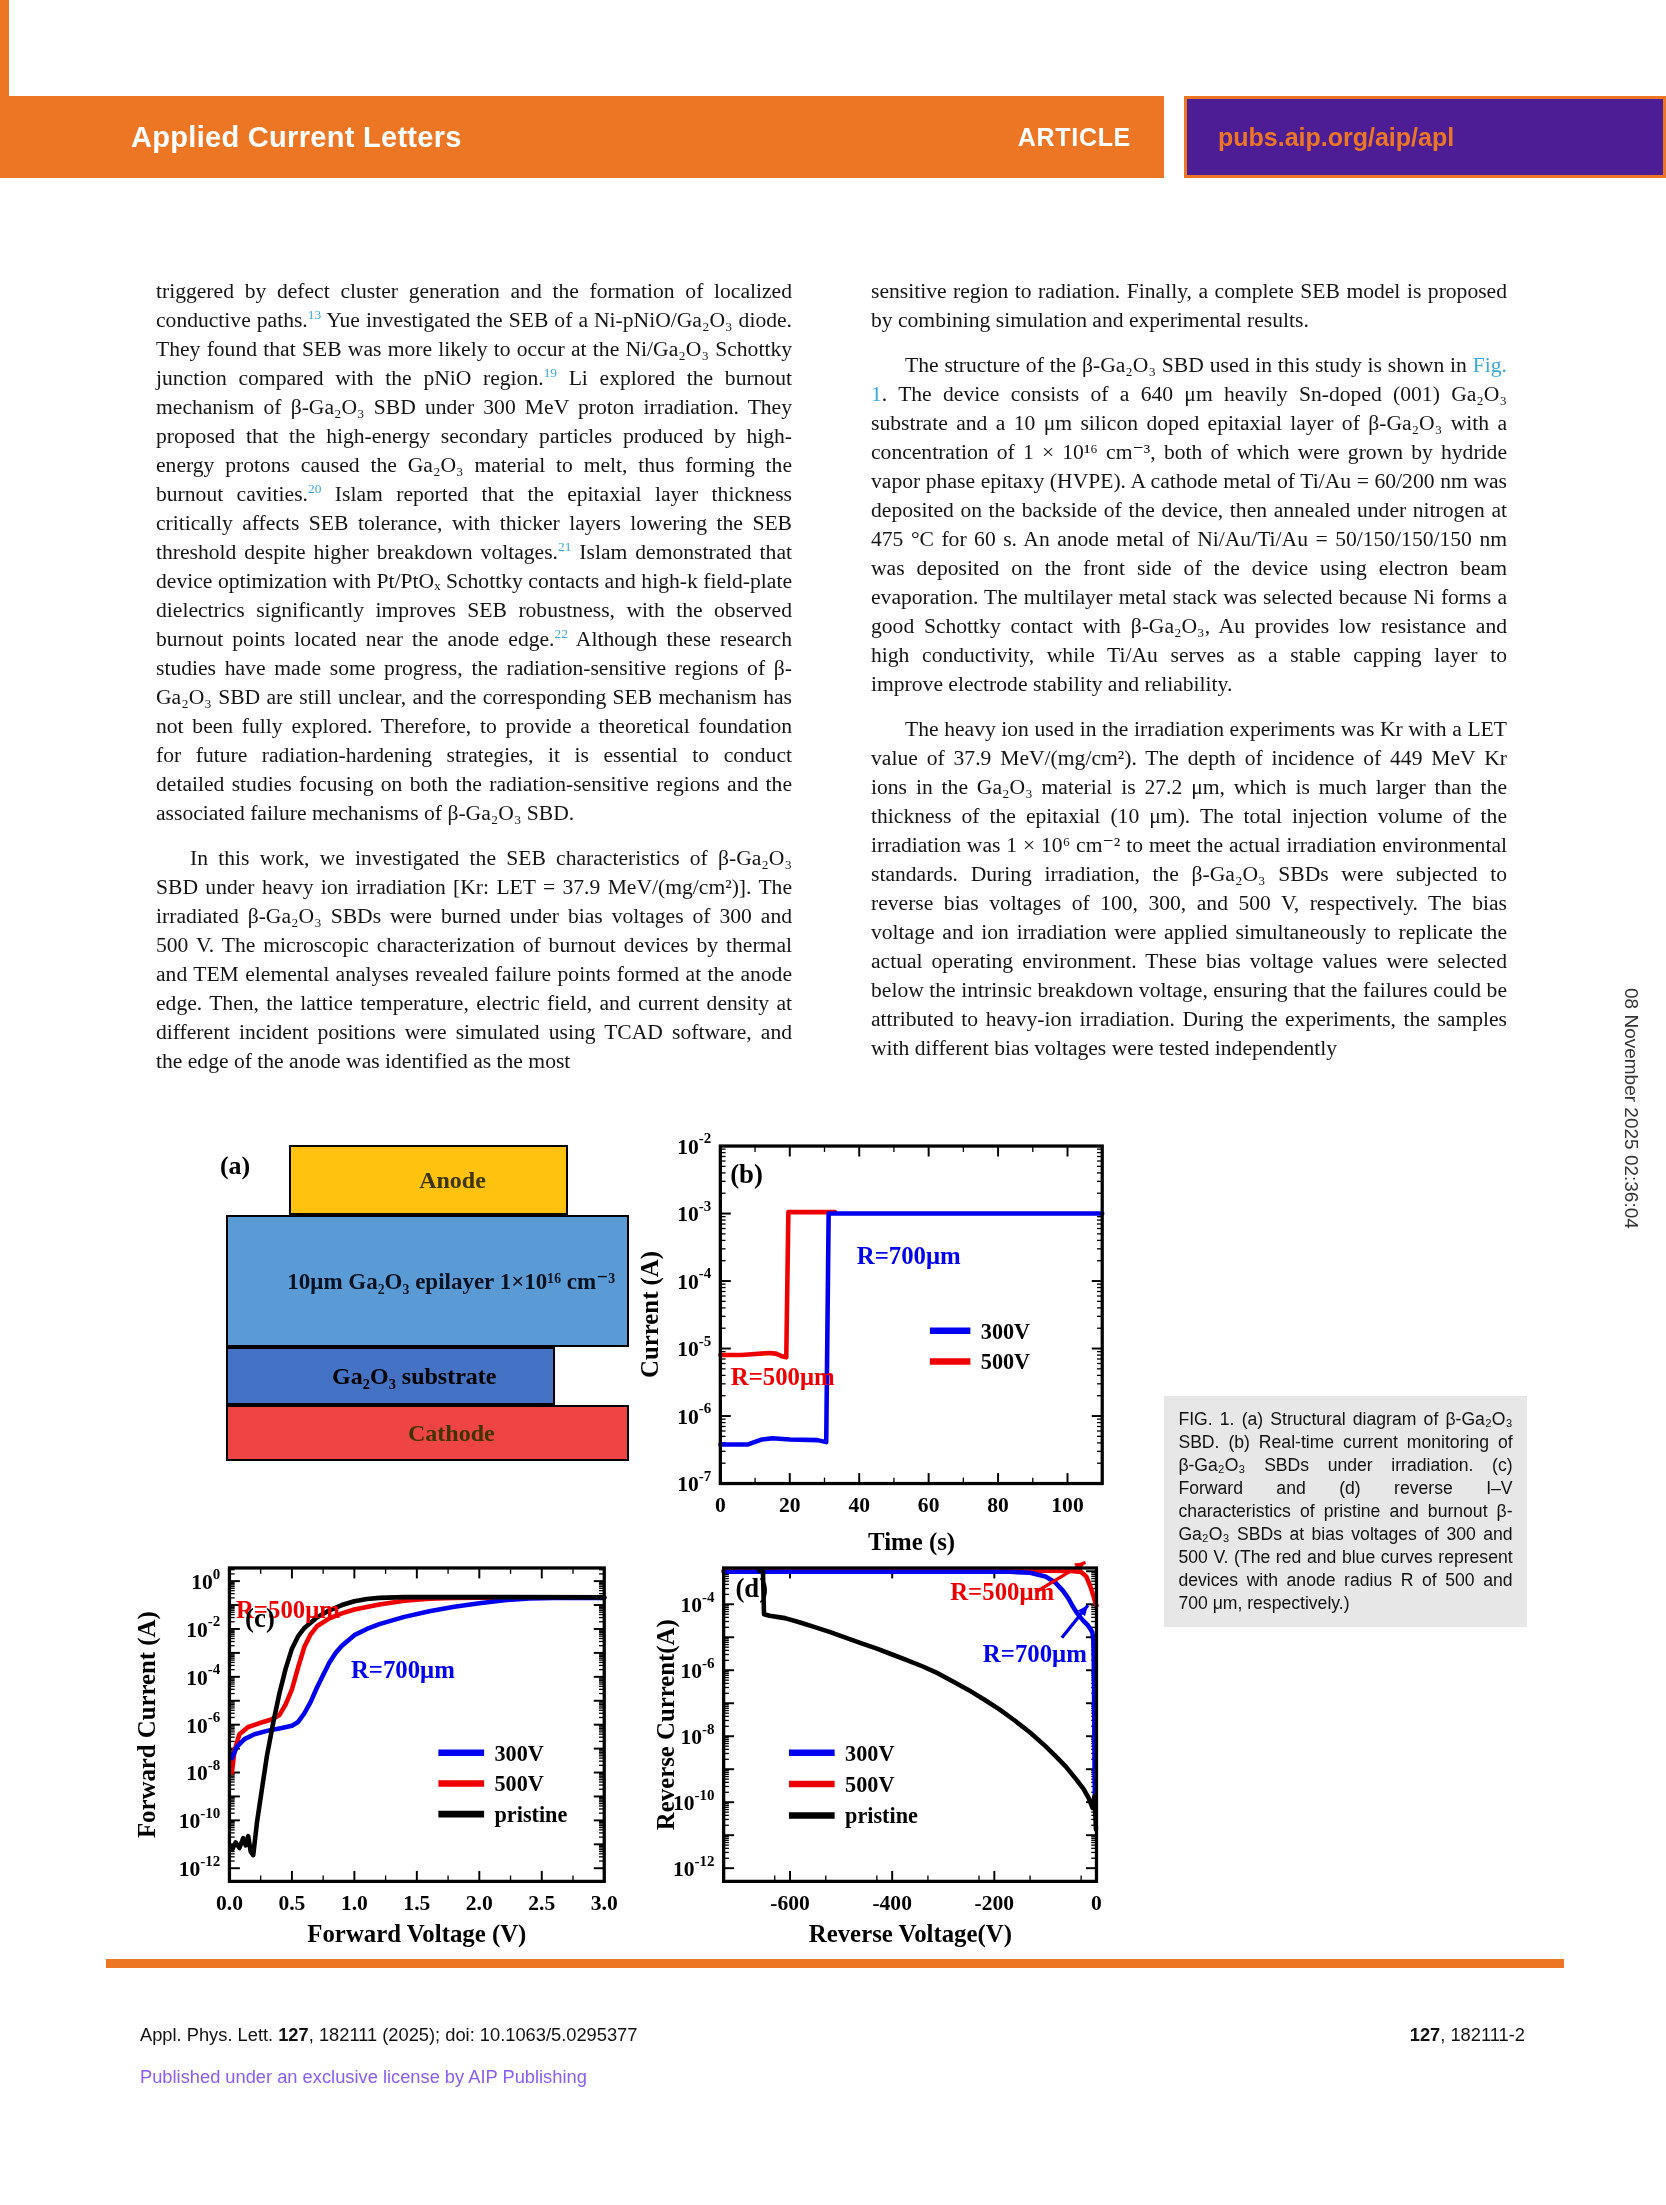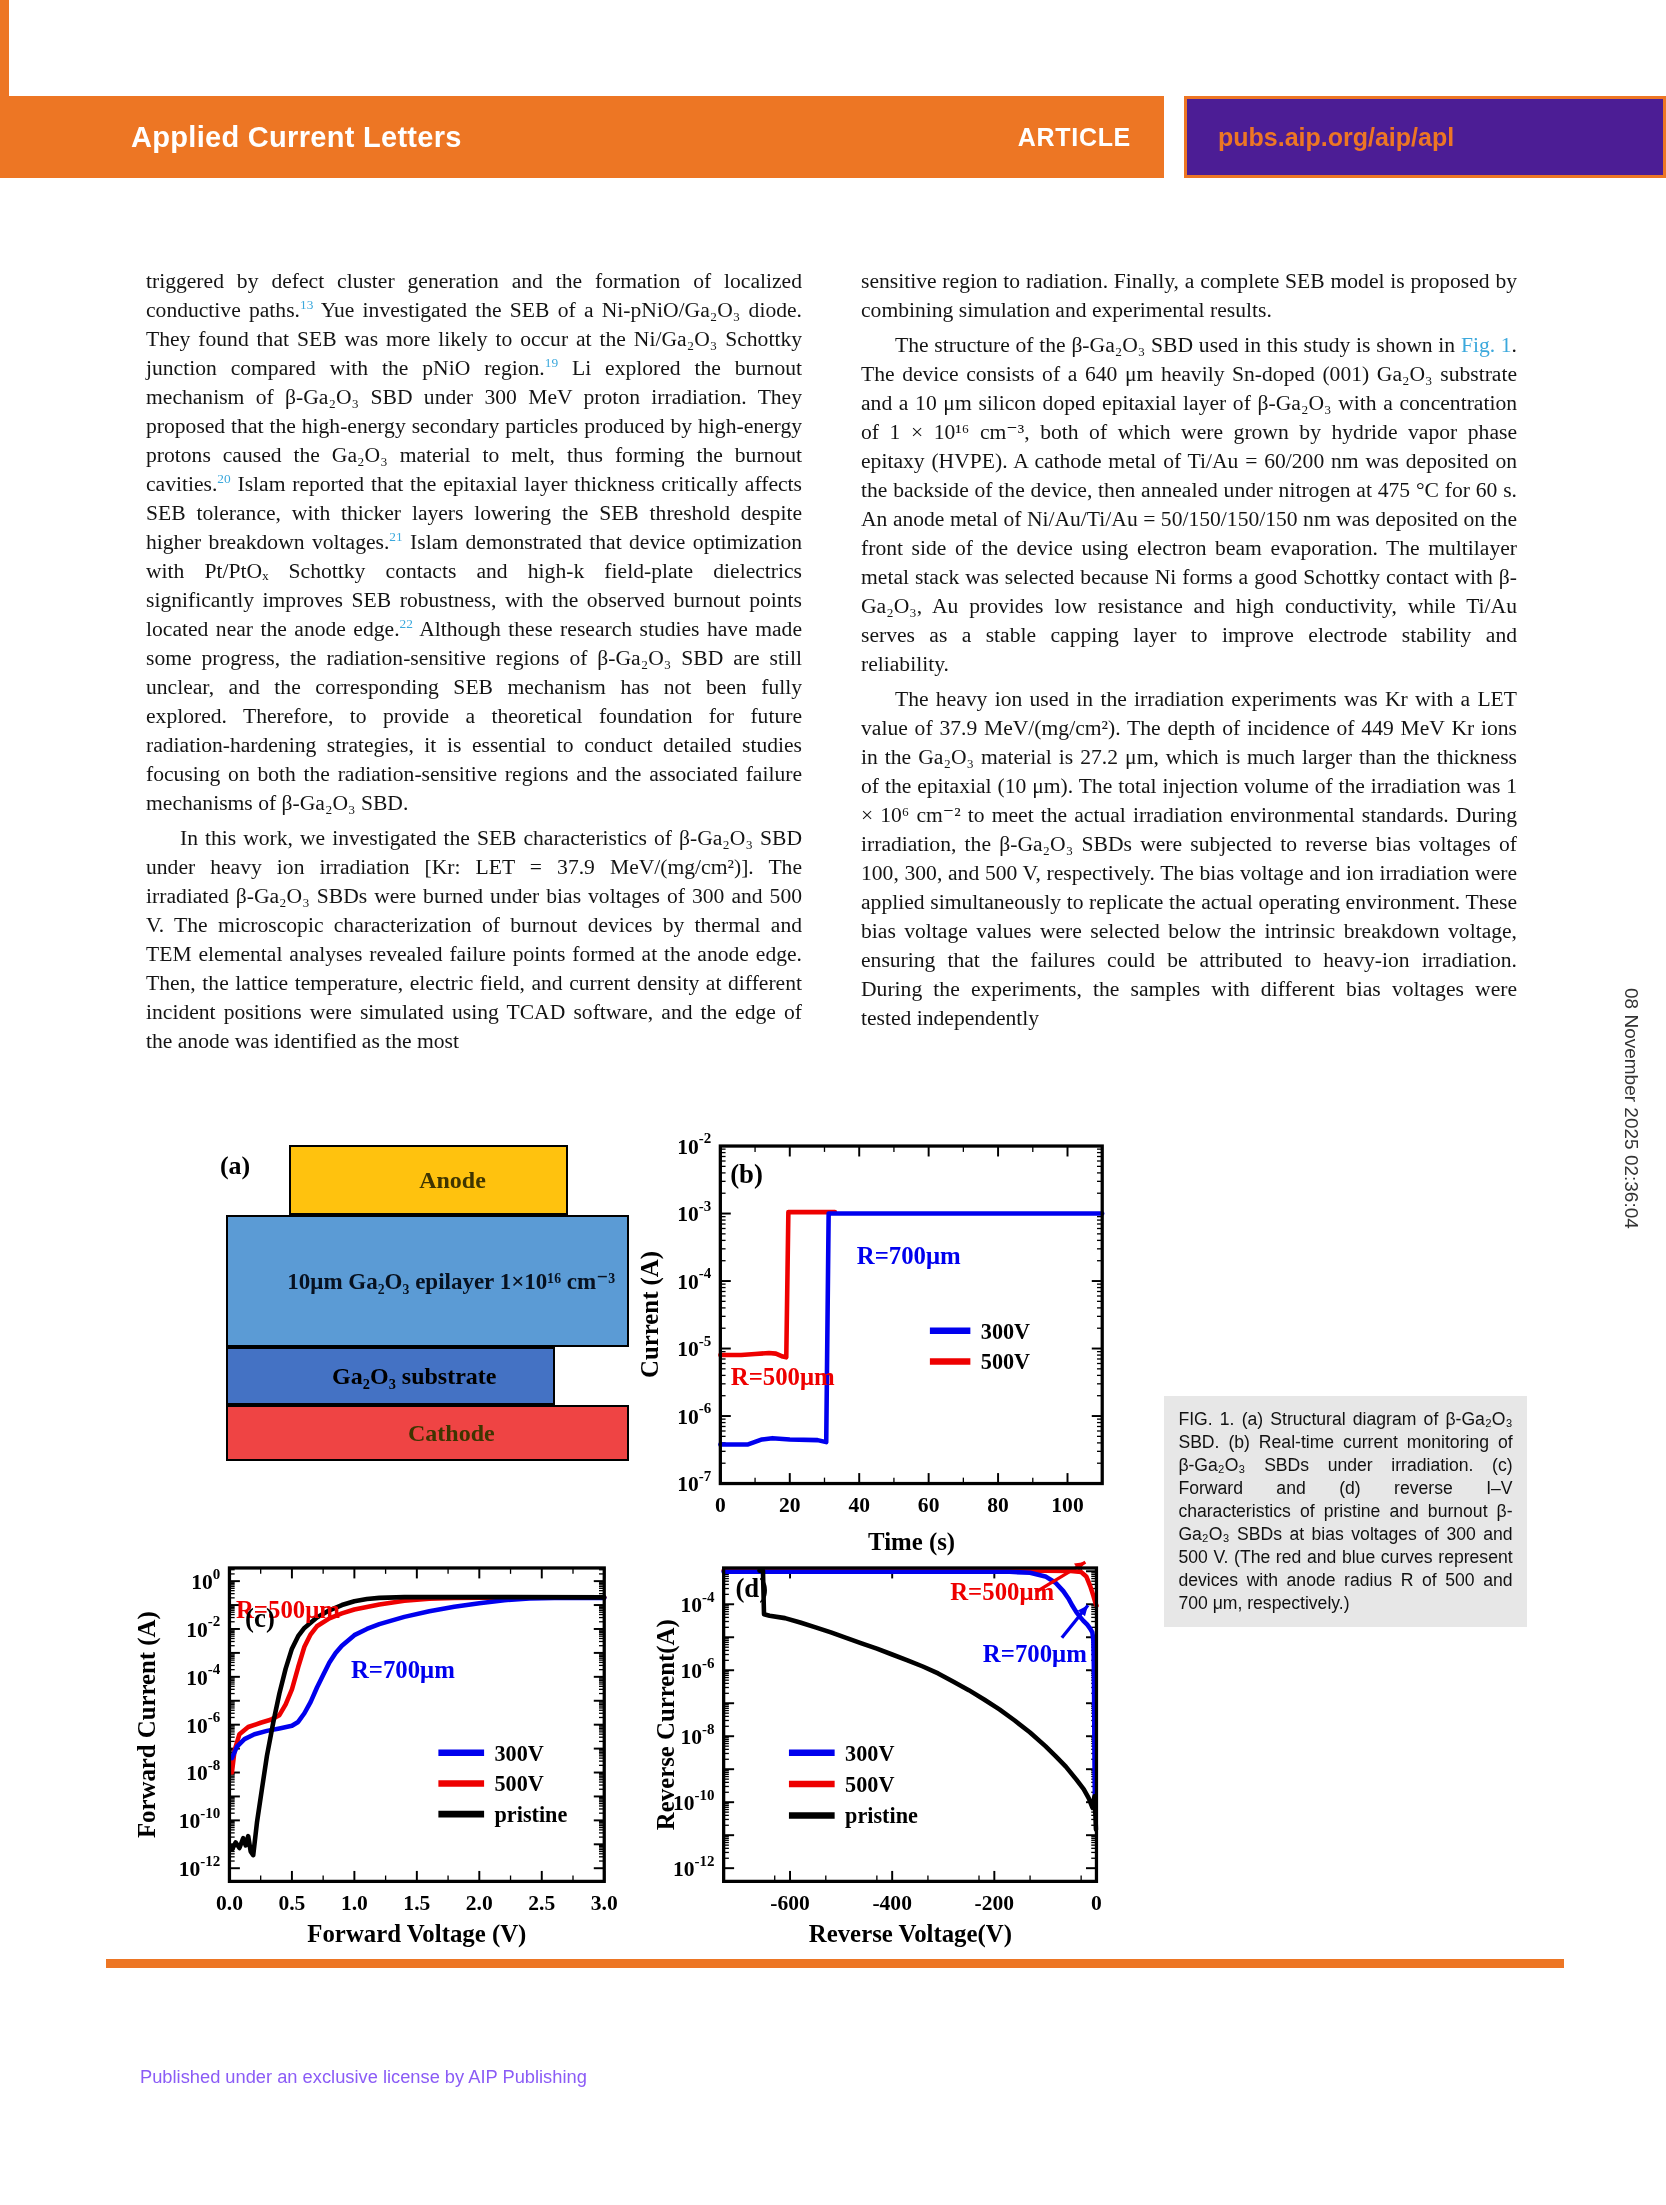--- a/index.html
+++ b/index.html
@@ -13,21 +13,21 @@
           padding:0 33px 0 131px;box-sizing:border-box;}
   .journal{font:bold 29px "Liberation Sans","DejaVu Sans",sans-serif;color:#fff;letter-spacing:0.3px;}
   .badge{font:bold 25px "Liberation Sans","DejaVu Sans",sans-serif;color:#fff;letter-spacing:0.7px;}
   .urlbox{left:1184px;top:96px;width:482px;height:82px;background:#4c1d95;
           border:3.3px solid var(--accent);box-sizing:border-box;
           display:flex;align-items:center;padding-left:31px;}
   .urltext{font:bold 25px "Liberation Sans","DejaVu Sans",sans-serif;color:var(--accent);}
   
   .col{top:261px;width:668px;}
   .col-left{left:140px;} .col-right{left:855px;}
-  p.para{margin:6px;font-size:21.6px;line-height:29px;text-align:justify;color:#141414;}
+  p.para{margin:16px;font-size:21.6px;line-height:29px;text-align:justify;color:#141414;}
   p.indent{text-indent:34px;}
   sup.ref{color:#3BA8DC;font-size:0.62em;line-height:0;}
   .figlink{color:#3BA8DC;}
   
   .panelA{left:216px;top:1140px;width:428px;height:330px;}
   .pa-label{left:3.9px;top:10.5px;font-weight:bold;font-size:26px;color:#000;}
   .layer{position:absolute;border:2px solid #000;box-sizing:border-box;
          display:flex;align-items:center;justify-content:center;
          font-weight:bold;text-align:center;padding-left:48px;}
   .layer-anode{left:73px;top:5.2px;width:279px;height:70px;font-size:24px;color:#3f3500;}
@@ -744,16 +744,20 @@
       <text x="46" y="315" text-anchor="middle" font-size="38" fill="#000" transform="rotate(-90 46 315)">Reverse Current(A)</text>
     </svg>
 
   <div class="abs caption">
     <span class="lead">FIG. 1.</span><span> (a) Structural diagram of β-Ga₂O₃ SBD. (b) Real-time current monitoring of β-Ga₂O₃ SBDs under irradiation. (c) Forward and (d) reverse I–V characteristics of pristine and burnout β-Ga₂O₃ SBDs at bias voltages of 300 and 500 V. (The red and blue curves represent devices with anode radius R of 500 and 700 μm, respectively.)</span>
   </div>
 
   <div class="abs stamp">08 November 2025 02:36:04</div>
 
   <div class="abs rule"></div>
+  <div class="abs footer1">
+    <span><span>Appl. Phys. Lett. </span><span class="b">127</span><span>, 182111 (2025); doi: 10.1063/5.0295377</span></span>
+    <span><span class="b">127</span><span>, 182111-2</span></span>
+  </div>
   <div class="abs footer2">Published under an exclusive license by AIP Publishing</div>
 
 </div>
 
 
 </body></html>

